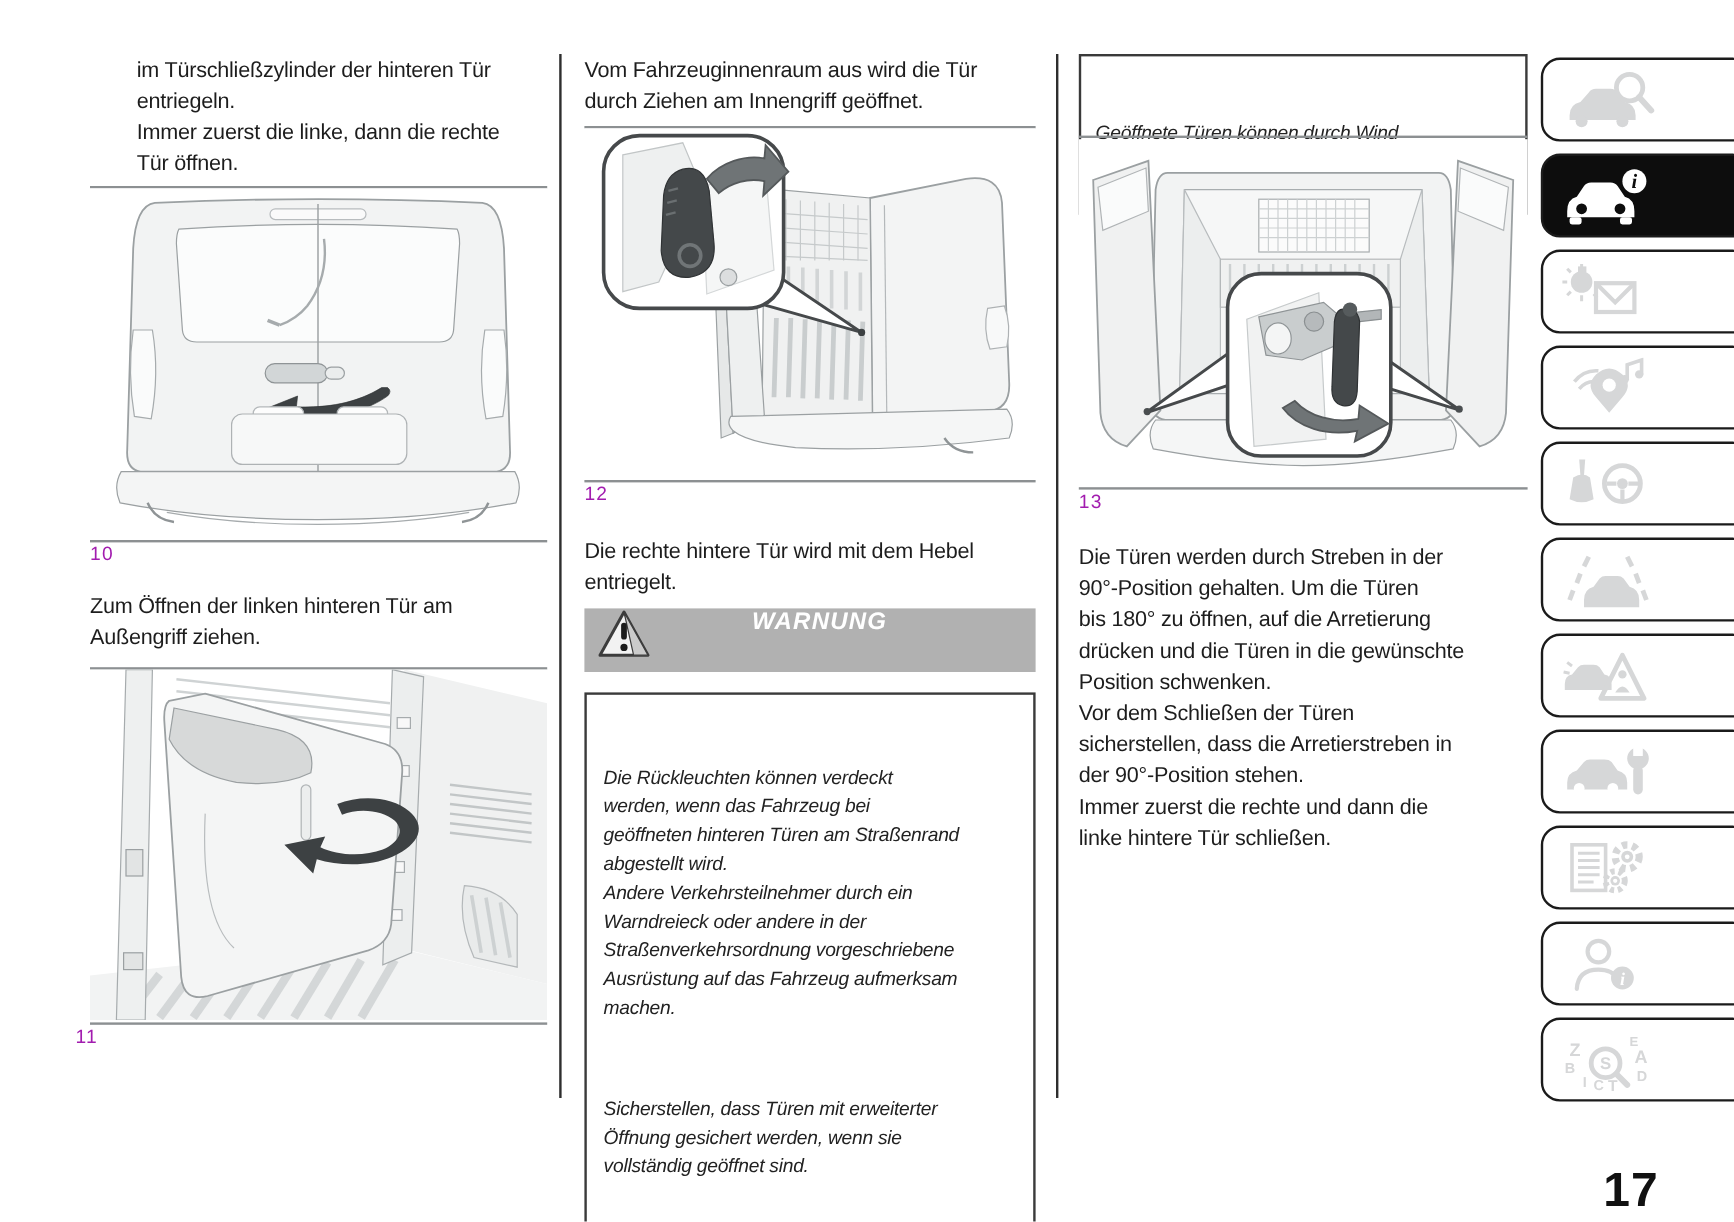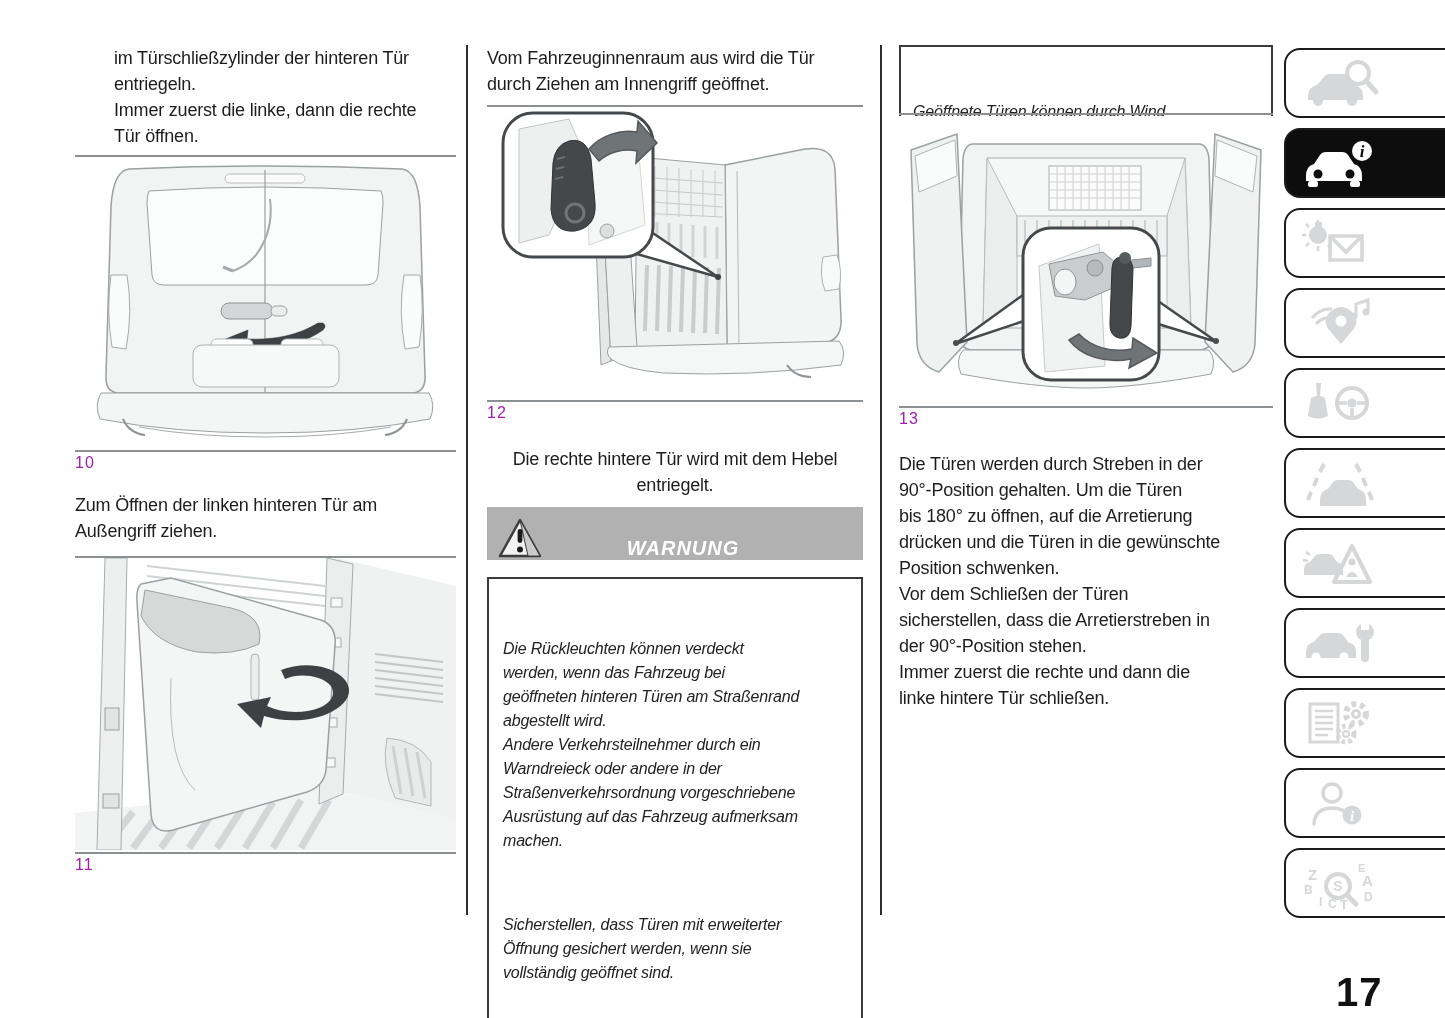--- a/index.html
+++ b/index.html
@@ -6,21 +6,21 @@
   body{
     width:1445px;height:1018px;position:relative;background:#ffffff;
     font-family:"Liberation Sans",sans-serif;overflow:hidden;color:#1c1c1c;
   }
   .abs{position:absolute;}
   .para{font-size:18px;line-height:26px;white-space:pre;letter-spacing:-0.2px;color:#1d1d1d;}
   .caption{font-size:16px;color:#a21caf;letter-spacing:1px;}
   .hr{height:1.5px;background:#8c9092;}
   .vdivider{width:2px;background:#2e2e2e;}
   .notebox{border:2px solid #3a3a3a;font-style:italic;font-size:16px;line-height:24px;white-space:pre;letter-spacing:-0.2px;color:#222;}
-  .warnbar{background:#b1b1b1;display:flex;align-items:flex-end;}
+  .warnbar{background:#b1b1b1;display:flex;align-items:flex-start;}
   .warnbar .title{flex:1;text-align:center;color:#ffffff;font-weight:bold;font-style:italic;font-size:20px;letter-spacing:1px;padding-right:40px;}
   .fig{background:#fff;}
   .tab{
     position:absolute;left:1284px;width:176px;height:70px;background:#ffffff;
     border:2.5px solid #1b1b1b;border-radius:16px;box-sizing:border-box;
   }
   .tab.active{background:#0d0d0d;}
   .tab svg{position:absolute;left:12px;top:8px;}
   .pagenum{font-size:40px;font-weight:bold;color:#111;letter-spacing:1px;}
 </style>
@@ -103,21 +103,21 @@
   <path d="M30 0 L52 0 L46 292 L22 292 Z" fill="#eef0f0" stroke="#a6abad"></path>
   <rect x="30" y="150" width="14" height="22" fill="#e2e4e4" stroke="#9ba0a2"></rect>
   <rect x="28" y="236" width="16" height="14" fill="#e2e4e4" stroke="#9ba0a2"></rect>
   <path d="M66 26 L96 20 L246 62 Q262 68 260 88 L251 212 Q249 228 232 234 L98 272 Q78 277 76 256 L62 44 Q61 30 66 26 Z" fill="#f4f5f5" stroke="#9ba0a2" stroke-width="1.5"></path>
   <path d="M96 120 Q92 206 120 232" fill="none" stroke="#b8bcbe"></path>
   <path d="M70 32 L156 50 Q190 58 184 86 Q160 98 122 94 Q80 86 66 58 Z" fill="#d7d9d9" stroke="#9ba0a2"></path>
   <rect x="176" y="96" width="8" height="46" rx="4" fill="#eceeee" stroke="#b0b4b6"></rect>
   <path d="M266 118 C252 106 226 104 206 112 L210 121 C224 115 244 117 254 126 C262 134 258 144 244 150 C228 156 206 155 192 148 L196 139 L162 146 L186 170 L189 158 C208 164 234 164 252 156 C276 145 280 130 266 118 Z" fill="#3d4143"></path>
 </svg>
 <div class="abs hr" style="left:75px;top:852px;width:381px;"></div>
-<div class="abs caption" style="left:75px;top:856px;text-align:right;">11</div>
+<div class="abs caption" style="left:63px;top:856px;text-align:right;">11</div>
 
 <div class="abs vdivider" style="left:466px;top:45px;height:870px;"></div>
 
 <div class="abs para" style="left:487px;top:45px;width:376px;">Vom Fahrzeuginnenraum aus wird die Tür
 durch Ziehen am Innengriff geöffnet.</div>
 <div class="abs hr" style="left:487px;top:105px;width:376px;"></div>
 
 <svg class="abs fig" style="left:487px;top:107px;" width="376" height="291" viewBox="0 0 376 291">
   <path d="M238 58 L318 42 Q346 38 348 62 L354 212 Q355 234 336 236 L240 242 Z" fill="#f3f4f4" stroke="#9ba0a2" stroke-width="1.5"></path>
   <line x1="250" y1="64" x2="252" y2="240" stroke="#b4b8ba"></line>
@@ -170,21 +170,21 @@
       <line x1="69" y1="62" x2="77" y2="60"></line>
       <line x1="68" y1="72" x2="76" y2="70"></line>
   </g>
   <circle cx="88" cy="106" r="9" fill="none" stroke="#707577" stroke-width="3"></circle>
   <circle cx="120" cy="124" r="7" fill="#dcdedf" stroke="#9ba0a2"></circle>
   <path d="M102 42 C114 28 134 22 150 25 L151 14 L170 36 L149 56 L150 44 C137 41 122 45 112 54 Z" fill="#6f7476" stroke="#55595b" stroke-width="1.5"></path>
 </svg>
 <div class="abs hr" style="left:487px;top:400px;width:376px;"></div>
 <div class="abs caption" style="left:487px;top:404px;">12</div>
 
-<div class="abs para" style="left:487px;top:446px;width:376px;text-align:center;">Die rechte hintere Tür wird mit dem Hebel
+<div class="abs para" style="left:487px;top:446px;width:376px;">Die rechte hintere Tür wird mit dem Hebel
 entriegelt.</div>
 
 <div class="abs warnbar" style="left:487px;top:507px;width:376px;height:53px;">
   <svg width="46" height="43" viewBox="0 0 46 43" style="margin-left:10px;">
     <path d="M23 3 L43 39 H3 Z" fill="#f2f2f2" stroke="#3c3c3c" stroke-width="2.5" stroke-linejoin="round"></path>
     <path d="M23 3 L43 39 H31 Z" fill="#cbcbcb" stroke="#3c3c3c" stroke-width="1"></path>
     <rect x="20.6" y="12" width="4.8" height="14" rx="2.4" fill="#1c1c1c"></rect>
     <circle cx="23" cy="32.5" r="3" fill="#1c1c1c"></circle>
   </svg>
   <div class="title">WARNUNG</div>

